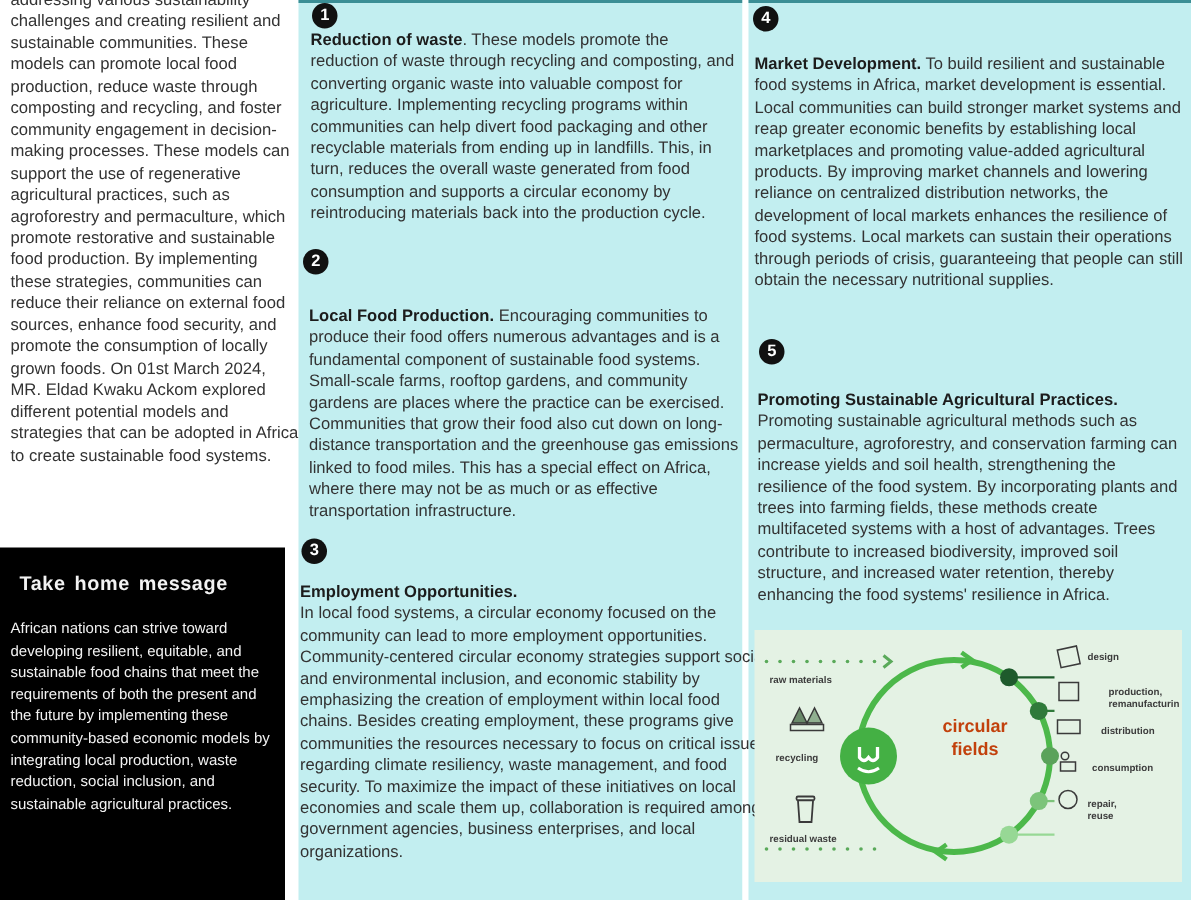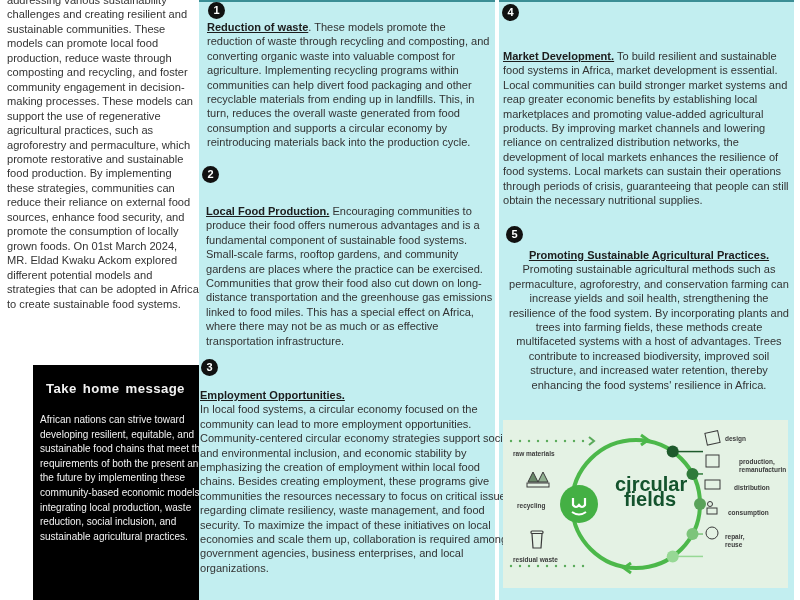--- a/index.html
+++ b/index.html
@@ -5,49 +5,49 @@
   * { box-sizing: border-box; margin: 0; padding: 0; }
   html, body { width: 800px; height: 600px; overflow: hidden; background: #ffffff; }
   body { position: relative; font-family: "Liberation Sans", "DejaVu Sans", sans-serif; color: #2f3436; }
 
   .intro {
     position: absolute; left: 7px; top: -7px; width: 192px;
     font-size: 11.1px; line-height: 14.45px; color: #333;
   }
   .takehome {
     position: absolute; left: 0; top: 365px; width: 190px; height: 235px;
-    background: #000; color: #f2f2f2; padding: 16px 6px 0 7px; margin-left: 33px;
+    background: #000; color: #f2f2f2; padding: 16px 6px 0 7px;
   }
   .takehome h2 { font-size: 13.2px; font-weight: bold; letter-spacing: 0.4px; margin: 0 0 17px 6px; word-spacing: 2px; }
   .takehome p { font-size: 10px; line-height: 14.6px; }
 
   .col {
     position: absolute; top: 0; height: 600px; background: #c2eef0;
     border-top: 2px solid #3b8e95;
   }
   .col2 { left: 199px; width: 296px; }
   .col3 { left: 499px; width: 295px; }
   .gap { position: absolute; left: 495px; top: 0; width: 4px; height: 600px; background: #ffffff; }
   .rightedge { position: absolute; left: 794px; top: 0; width: 6px; height: 600px; background: #ffffff; }
 
   .sec { position: absolute; font-size: 11.05px; line-height: 14.4px; color: #333; }
-  .sec b { color: #1c1c1c; text-decoration: underline; }
+  .sec b { color: #1c1c1c; }
   .badge {
     position: absolute; width: 17px; height: 17px; border-radius: 50%;
     background: #111; color: #fff; font-size: 11px; font-weight: bold;
     text-align: center; line-height: 17px;
   }
 
   .diagram {
     position: absolute; left: 503px; top: 420px; width: 285px; height: 168px;
     background: #e4f2e4;
   }
   .diagram svg { position: absolute; left: 0; top: 0; }
   .dlabel { position: absolute; font-size: 6.5px; font-weight: bold; color: #3c3c3c; line-height: 7.5px; }
-  .ce-title { position: absolute; left: 112px; top: 57px; font-size: 20px; font-weight: bold; color: #14532d; line-height: 15px; text-align: center; width: 70px; }
+  .ce-title { position: absolute; left: 112px; top: 57px; font-size: 12px; font-weight: bold; color: #c2410c; line-height: 15px; text-align: center; width: 70px; }
 </style>
 </head>
 <body>
 
 <div class="intro">addressing various sustainability challenges and creating resilient and sustainable communities. These models can promote local food production, reduce waste through composting and recycling, and foster community engagement in decision-making processes. These models can support the use of regenerative agricultural practices, such as agroforestry and permaculture, which promote restorative and sustainable food production. By implementing these strategies, communities can reduce their reliance on external food sources, enhance food security, and promote the consumption of locally grown foods. On 01st March 2024, MR. Eldad Kwaku Ackom explored different potential models and strategies that can be adopted in Africa to create sustainable food systems.</div>
 
 <div class="takehome">
   <h2>Take home message</h2>
   <p>African nations can strive toward developing resilient, equitable, and sustainable food chains that meet the requirements of both the present and the future by implementing these community-based economic models by integrating local production, waste reduction, social inclusion, and sustainable agricultural practices.</p>
 </div>
@@ -67,26 +67,26 @@
 <div class="sec" style="left:206px; top:204px; width:288px;">
   <b>Local Food Production.</b><span> Encouraging communities to produce their food offers numerous advantages and is a fundamental component of sustainable food systems. Small-scale farms, rooftop gardens, and community gardens are places where the practice can be exercised. Communities that grow their food also cut down on long-distance transportation and the greenhouse gas emissions linked to food miles. This has a special effect on Africa, where there may not be as much or as effective transportation infrastructure.</span>
 </div>
 
 <div class="badge" style="left:201px; top:359px;">3</div>
 <div class="sec" style="left:200px; top:388px; width:316px;">
   <b>Employment Opportunities.</b><br><span> In local food systems, a circular economy focused on the community can lead to more employment opportunities. Community-centered circular economy strategies support social and environmental inclusion, and economic stability by emphasizing the creation of employment within local food chains. Besides creating employment, these programs give communities the resources necessary to focus on critical issues regarding climate resiliency, waste management, and food security. To maximize the impact of these initiatives on local economies and scale them up, collaboration is required among government agencies, business enterprises, and local organizations.</span>
 </div>
 
 <div class="badge" style="left:502px; top:4px;">4</div>
-<div class="sec" style="left:503px; top:49px; width:290px;">
+<div class="sec" style="left:503px; top:36px; width:290px;">
   <b>Market Development.</b><span> To build resilient and sustainable food systems in Africa, market development is essential. Local communities can build stronger market systems and reap greater economic benefits by establishing local marketplaces and promoting value-added agricultural products. By improving market channels and lowering reliance on centralized distribution networks, the development of local markets enhances the resilience of food systems. Local markets can sustain their operations through periods of crisis, guaranteeing that people can still obtain the necessary nutritional supplies.</span>
 </div>
 
 <div class="badge" style="left:506px; top:226px;">5</div>
-<div class="sec" style="left:505px; top:248px; width:288px;text-align:center;">
+<div class="sec" style="left:505px; top:260px; width:288px;">
   <b>Promoting Sustainable Agricultural Practices.</b><br><span>Promoting sustainable agricultural methods such as permaculture, agroforestry, and conservation farming can increase yields and soil health, strengthening the resilience of the food system. By incorporating plants and trees into farming fields, these methods create multifaceted systems with a host of advantages. Trees contribute to increased biodiversity, improved soil structure, and increased water retention, thereby enhancing the food systems' resilience in Africa.</span>
 </div>
 
 <div class="diagram">
   <svg width="285" height="168" viewBox="0 0 285 168">
 
     <g fill="#5aaa5a">
       <circle cx="8" cy="21" r="1.2"></circle>
         <circle cx="17" cy="21" r="1.2"></circle>
         <circle cx="26" cy="21" r="1.2"></circle>

